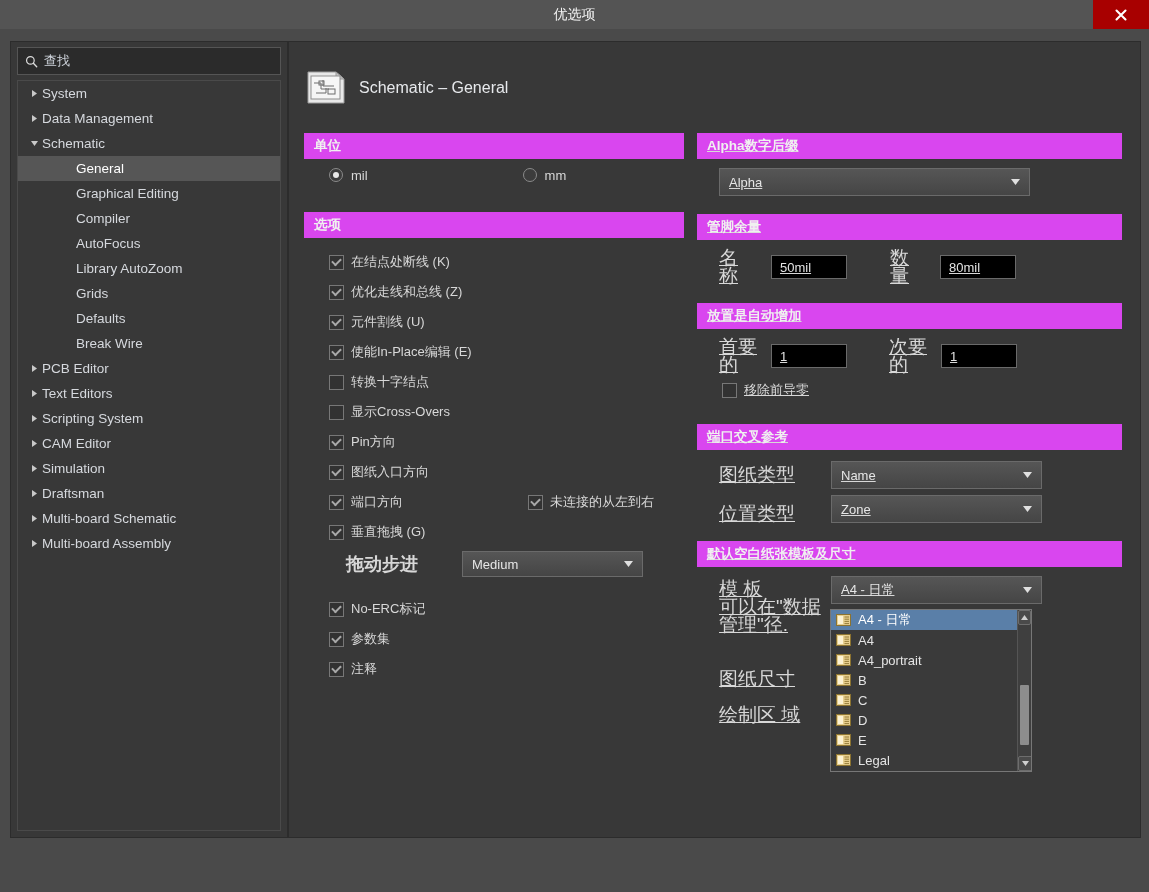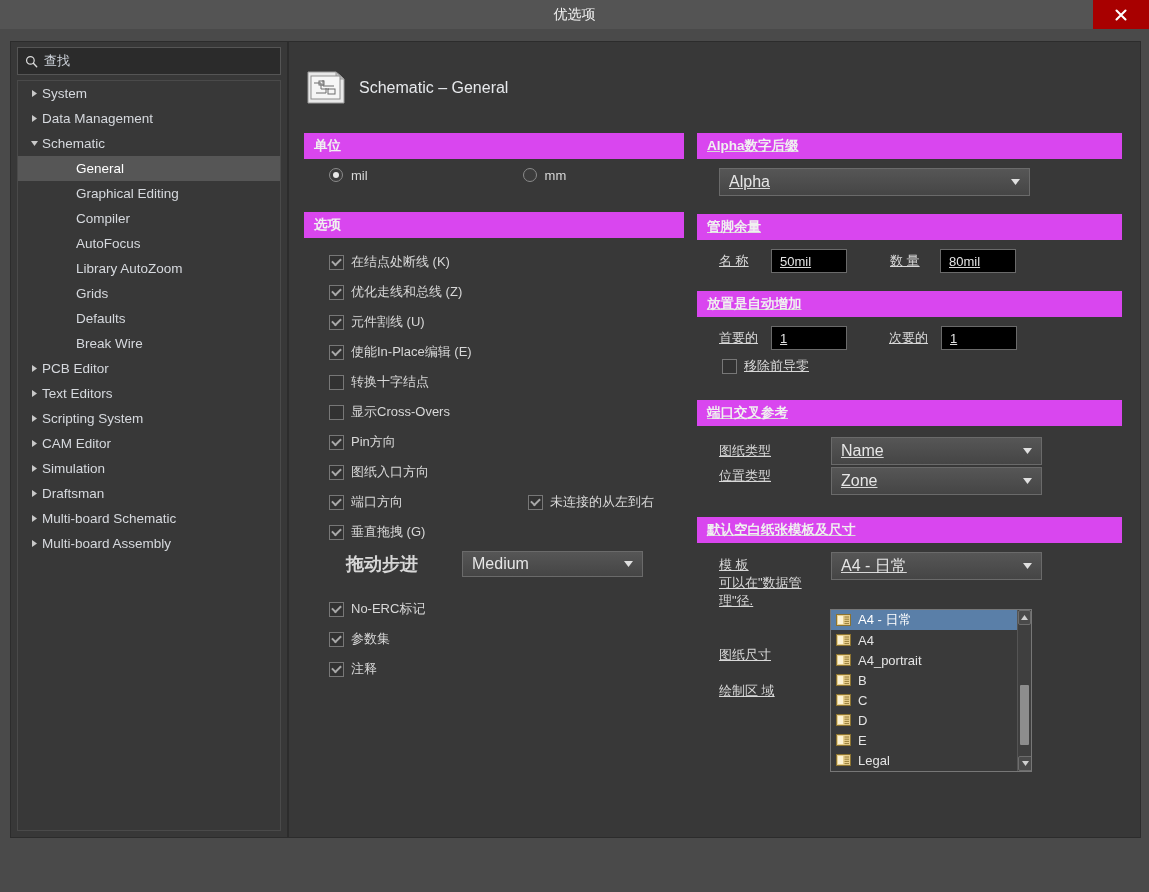--- a/index.html
+++ b/index.html
@@ -69,29 +69,29 @@
     border-left:2px solid #a9a9a9;border-bottom:2px solid #a9a9a9;transform:rotate(-45deg);}
   .cb-lbl{font-size:13px;color:#d8d8d8;white-space:nowrap;}
   .cb-row .second{margin-left:auto;display:flex;align-items:center;margin-right:30px;}
 
   .field-row{display:flex;align-items:center;height:34px;padding-left:25px;}
   .field-lbl{font-size:18px;color:#d8d8d8;font-weight:bold;}
 
   
   .combo{height:24px;background:linear-gradient(#565656,#454545);
     border:1px solid #6a6a6a;display:flex;align-items:center;
-    padding:0 0 0 9px;color:#e6e6e6;font-size:16px;position:relative;cursor:pointer;}
+    padding:0 0 0 9px;color:#e6e6e6;font-size:13px;position:relative;cursor:pointer;}
   .combo .caret{position:absolute;right:9px;top:0;bottom:0;display:flex;align-items:center;}
   .combo .caret svg{display:block;}
 
   
   .tinput{height:24px;background:#000000;border:1px solid #6a6a6a;color:#e3e3e3;
     font-size:13px;display:flex;align-items:center;padding-left:8px;box-sizing:border-box;}
 
-  .lbl-wrap{font-size:13px;color:#d8d8d8;line-height:18px;}
+  .lbl-wrap{font-size:19px;color:#d8d8d8;line-height:18px;}
 
   
   .grow{display:flex;align-items:flex-start;padding-left:22px;}
   .grow .lab{width:110px;flex:0 0 auto;}
 
   
   .dd-pop{position:absolute;left:830px;top:609px;width:200px;height:161px;
     background:#3a3a3a;border:1px solid #777;z-index:50;overflow:hidden;}
   .dd-item{height:20px;display:flex;align-items:center;padding-left:5px;font-size:13px;
     color:#e4e4e4;cursor:pointer;}
@@ -399,21 +399,21 @@
           <span class="lbl-wrap lab" style="width:112px;">图纸类型</span>
           <span class="combo" style="width:200px;height:26px;">
             <span>Name</span>
             <span class="caret">
               <svg width="9" height="6" viewBox="0 0 9 6">
                   <path d="M0 0 L9 0 L4.5 6 Z" fill="#e0e0e0"></path>
                 </svg>
             </span>
           </span>
         </div>
-        <div class="grow" style="align-items:flex-start;height:32px;">
+        <div class="grow" style="align-items:flex-end;height:32px;">
           <span class="lbl-wrap lab" style="width:112px;">位置类型</span>
           <span class="combo" style="width:200px;height:26px;">
             <span>Zone</span>
             <span class="caret">
               <svg width="9" height="6" viewBox="0 0 9 6">
                   <path d="M0 0 L9 0 L4.5 6 Z" fill="#e0e0e0"></path>
                 </svg>
             </span>
           </span>
         </div>

